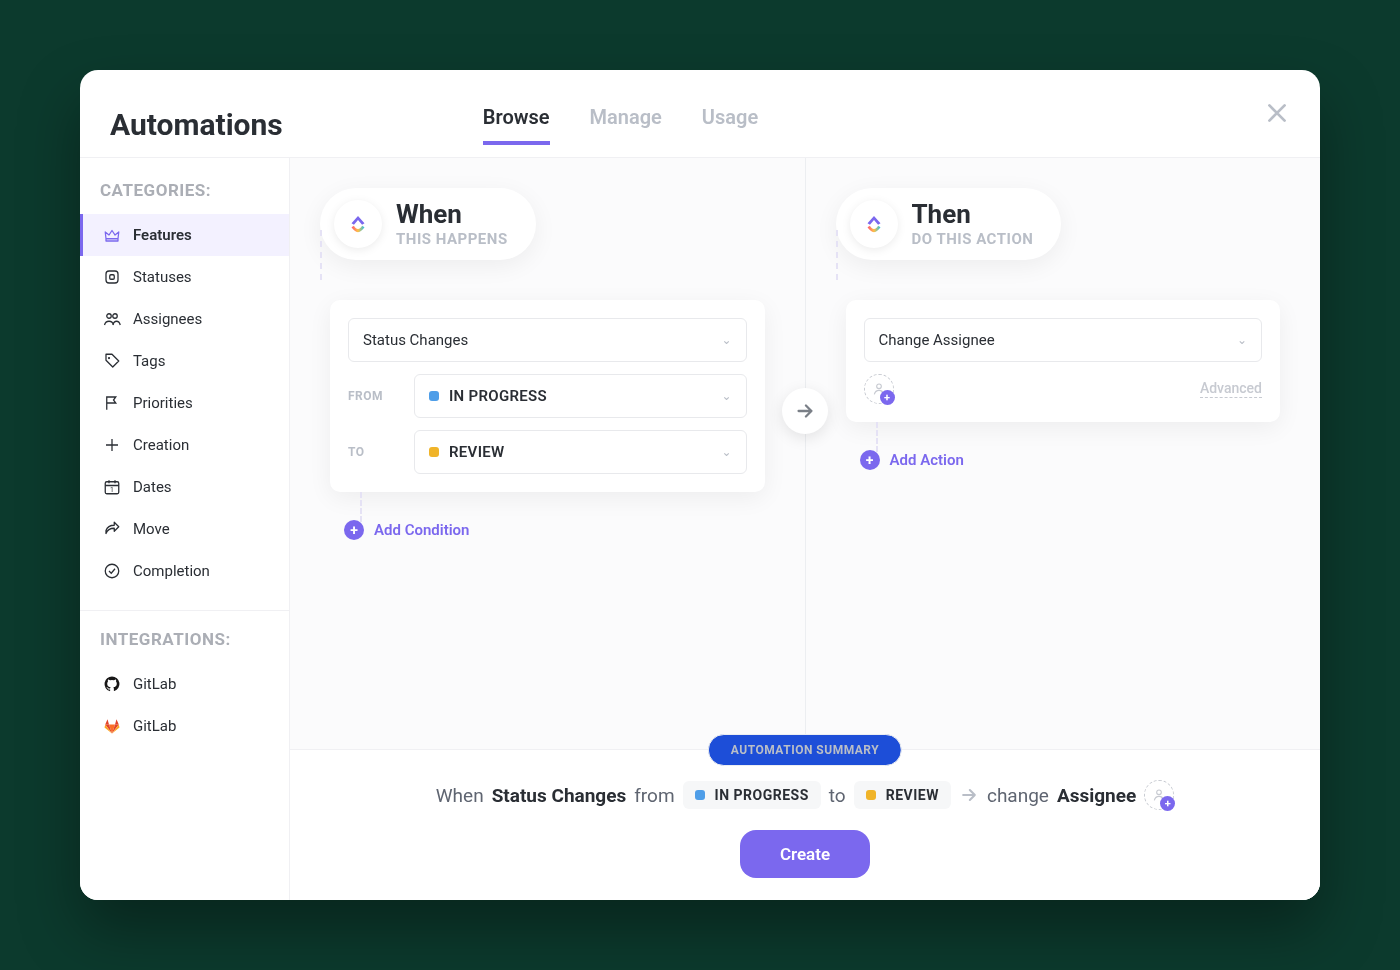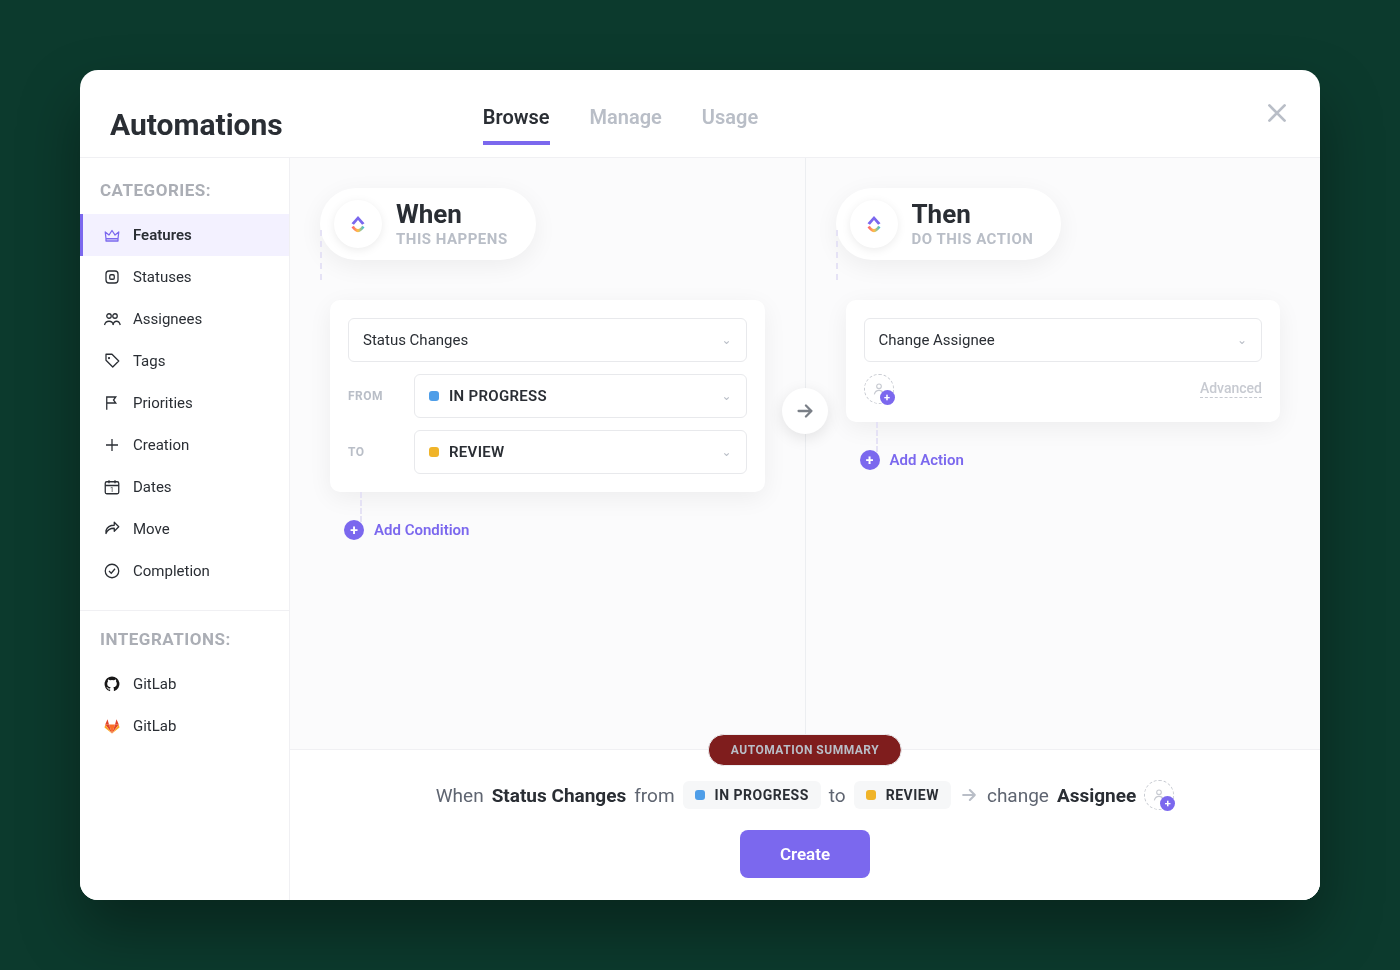--- a/index.html
+++ b/index.html
@@ -42,25 +42,25 @@
 .chev { color: #b9bec7; font-size:12px;}
 .add-link { display: flex; align-items: center; gap: 10px; margin-top: 28px; margin-left: 14px; color: #7b68ee; font-weight: 600; font-size: 15px; cursor: pointer; }
 .plus-circle { width: 20px; height: 20px; border-radius: 50%; background: #7b68ee; color: #fff; display: flex; align-items: center; justify-content: center; font-size: 14px; font-weight:700;}
 .arrow-between { position: absolute; left: 50%; top: 230px; transform: translate(-50%,0); width: 46px; height: 46px; border-radius: 50%; background: #fff; box-shadow: 0 4px 15px rgba(0,0,0,0.1); display: flex; align-items: center; justify-content: center; color: #7a7f87; z-index:5;}
 .assignee-spot{ display:flex; align-items:center; justify-content:space-between; margin-top:8px;}
 .dashed-avatar{width:30px;height:30px;border-radius:50%;border:1.5px dashed #c7cad1;position:relative;display:flex;align-items:center;justify-content:center;color:#c7cad1; cursor:pointer;}
 .dashed-avatar svg{width:16px;height:16px;}
 .mini-plus{position:absolute;bottom:-2px;right:-2px;width:15px;height:15px;border-radius:50%;background:#7b68ee;color:#fff;display:flex;align-items:center;justify-content:center;font-size:11px;font-weight:700;}
 .adv{color:#c7cad1;font-size:14px;font-weight:500;border-bottom:1px dashed #c7cad1;padding-bottom:1px;cursor:pointer;}
 .summary-wrap { background: #fff; border-top: 1px solid #f0f0f3; padding: 0 30px 22px; position:relative;}
-.summary-chip { position: absolute; top: -16px; left: 50%; transform: translateX(-50%); background: #7f1d1d; border: 1px solid #eceef1; border-radius: 30px; padding: 8px 22px; font-size: 12px; font-weight: 700; color: #b9bec7; letter-spacing: 0.5px; }
+.summary-chip { position: absolute; top: -16px; left: 50%; transform: translateX(-50%); background: #1d4ed8; border: 1px solid #eceef1; border-radius: 30px; padding: 8px 22px; font-size: 12px; font-weight: 700; color: #b9bec7; letter-spacing: 0.5px; }
 .summary-line { display: flex; align-items: center; justify-content: center; flex-wrap: wrap; gap: 8px; padding-top: 30px; font-size: 19px; color: #5f6571;}
 .summary-line strong{color:#2a2e34;font-weight:700;}
 .status-pill { display: inline-flex; align-items: center; background: #f6f7f8; border-radius: 6px; padding: 6px 12px; font-size: 14px; font-weight: 700; color: #2a2e34; letter-spacing:0.5px;}
-.create-btn { display: block; margin: 20px auto 0; background: #7b68ee; color: #fff; border: none; border-radius: 8px; padding: 14px 40px; font-size: 17px; font-weight: 600; cursor: pointer; }
+.create-btn { display: block; margin: 20px auto 0; background: #7b68ee; color: #fff; border: none; border-radius: 16px; padding: 14px 40px; font-size: 17px; font-weight: 600; cursor: pointer; }
 .summary-arrow{color:#b9bec7;}
 </style>
 </head>
 <body>
 
 <svg width="0" height="0" style="position:absolute">
 <defs>
 <symbol id="i-crown" viewBox="0 0 24 24">
         <path fill="none" stroke="currentColor" stroke-width="1.7" stroke-linejoin="round" d="M4 17h16l1-9-5 4-4-6-4 6-5-4 1 9zM4 17v3h16v-3"></path>
       </symbol>

